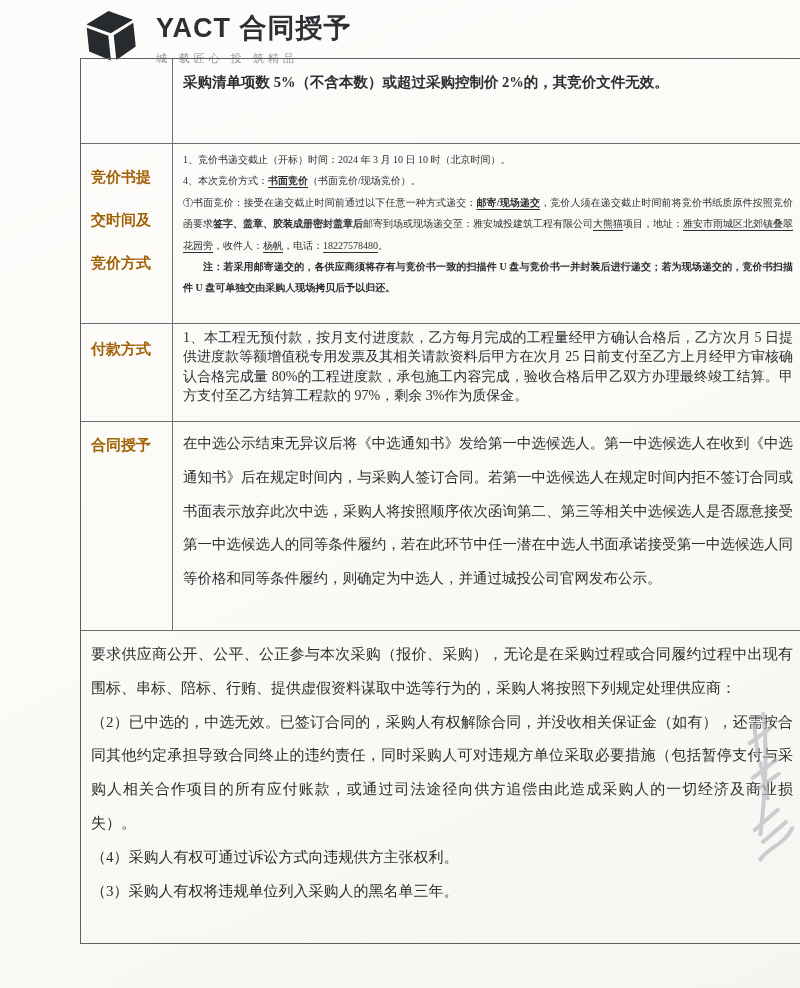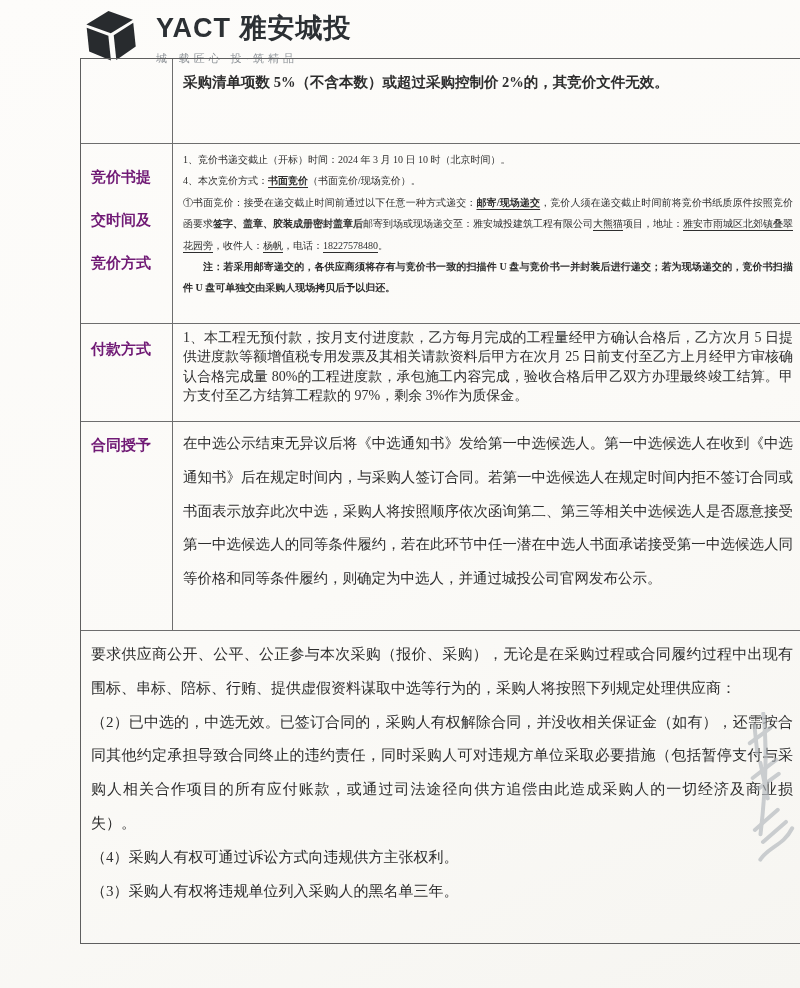--- a/index.html
+++ b/index.html
@@ -28,21 +28,21 @@
   .doc-table {
     position:absolute; left:80px; top:58px; width:726px;
     border:1.5px solid #5f5f5f;
     background:transparent;
   }
   .trow { display:flex; border-top:1px solid #6e6e6e; }
   .trow:first-child { border-top:none; }
   .lcell {
     width:92px; flex:0 0 92px;
     border-right:1px solid #6e6e6e;
-    font-weight:bold; font-size:15px; color:#701a75;
+    font-weight:bold; font-size:15px; color:#a16207;
     padding:0 8px 0 10px;
   }
   .ccell {
     flex:1; overflow:hidden;
     text-align:justify;
     padding:0 12px 0 10px;
   }
   .para { margin:0; }
   .indent { text-indent:2em; }
   .b { font-weight:bold; }
@@ -75,21 +75,21 @@
 
 <div class="logo-row">
   <svg class="logo-cube" viewBox="0 0 60 62" aria-hidden="true">
     <g fill="#282b2e" transform="rotate(-6 30 30)">
       <polygon points="30,3 56,15.5 30,28 4,15.5"></polygon>
       <polygon points="4,19 27,30.5 27,58 4,45.5"></polygon>
       <polygon points="56,19 33,30.5 33,58 56,45.5"></polygon>
     </g>
   </svg>
   <div class="logo-texts">
-    <div class="logo-title">YACT 雅安城投</div>
+    <div class="logo-title">YACT 合同授予</div>
     <div class="logo-tagline">城·载匠心  投·筑精品</div>
   </div>
 </div>
 
 <div class="doc-table">
 
   <div class="trow r0">
     <div class="lcell"></div>
     <div class="ccell">
         <p class="para"><span class="b">采购清单项数 5%（不含本数）或超过采购控制价 2%的，其竞价文件无效。</span></p>

